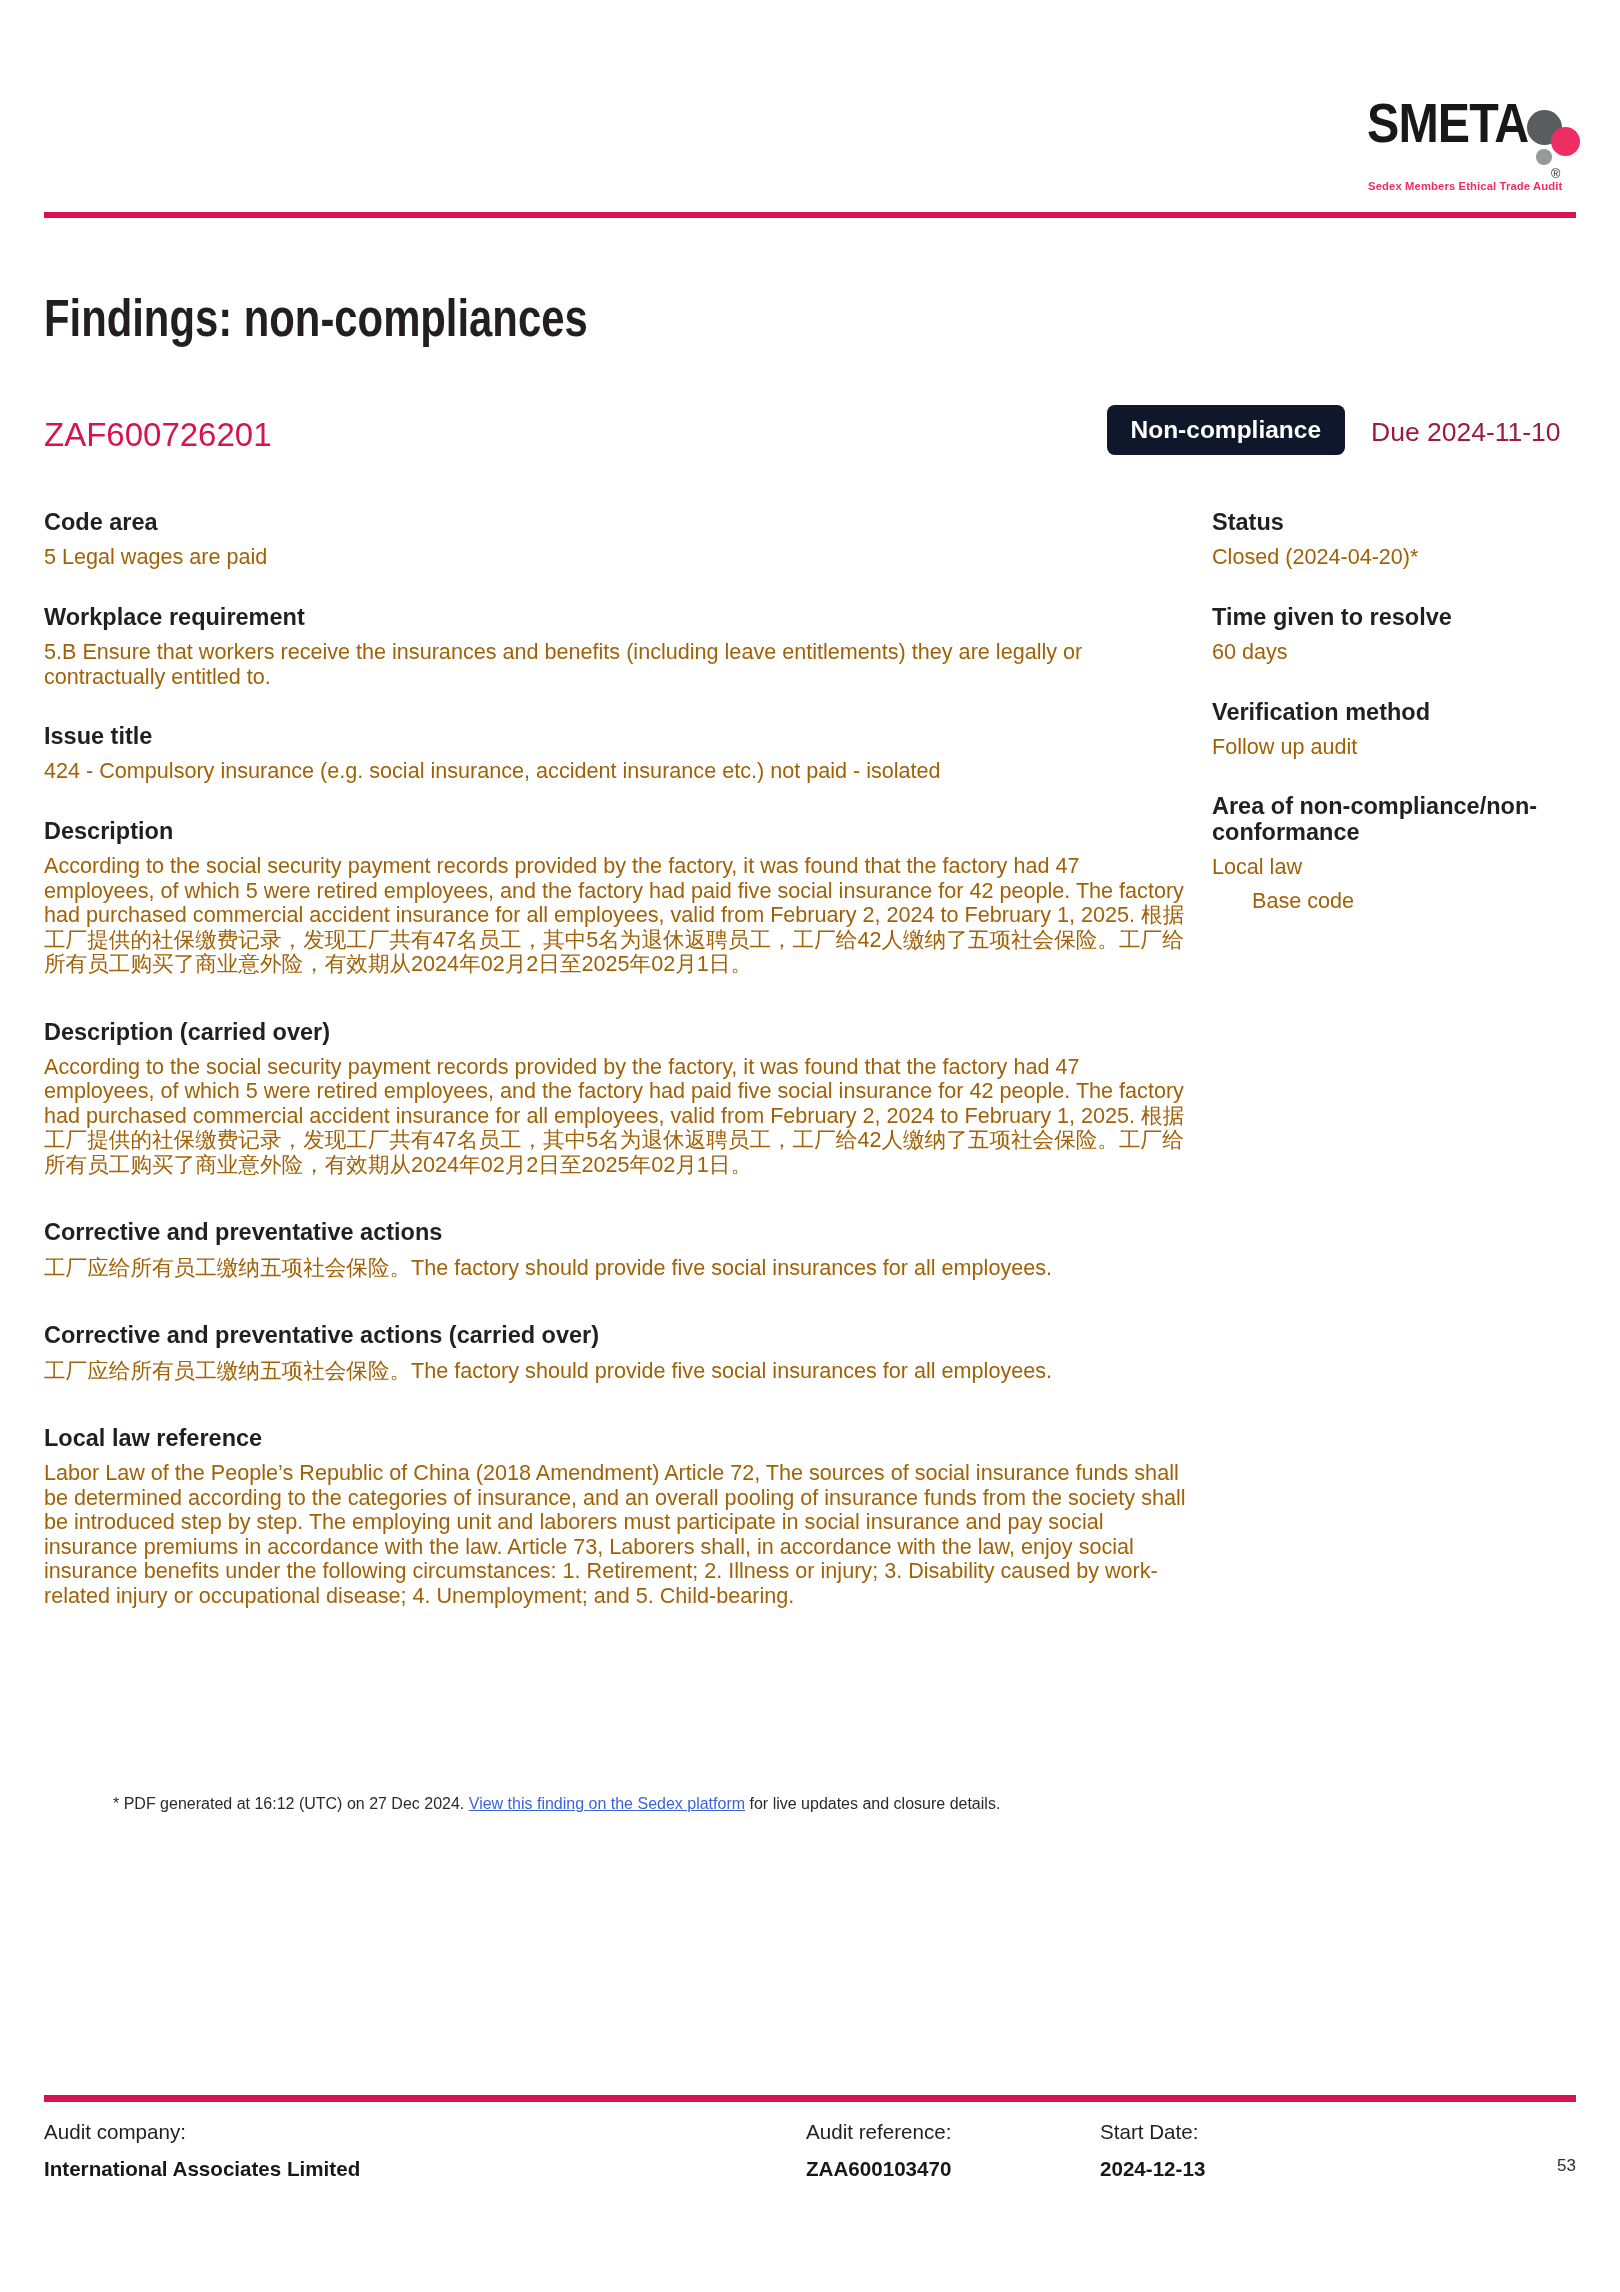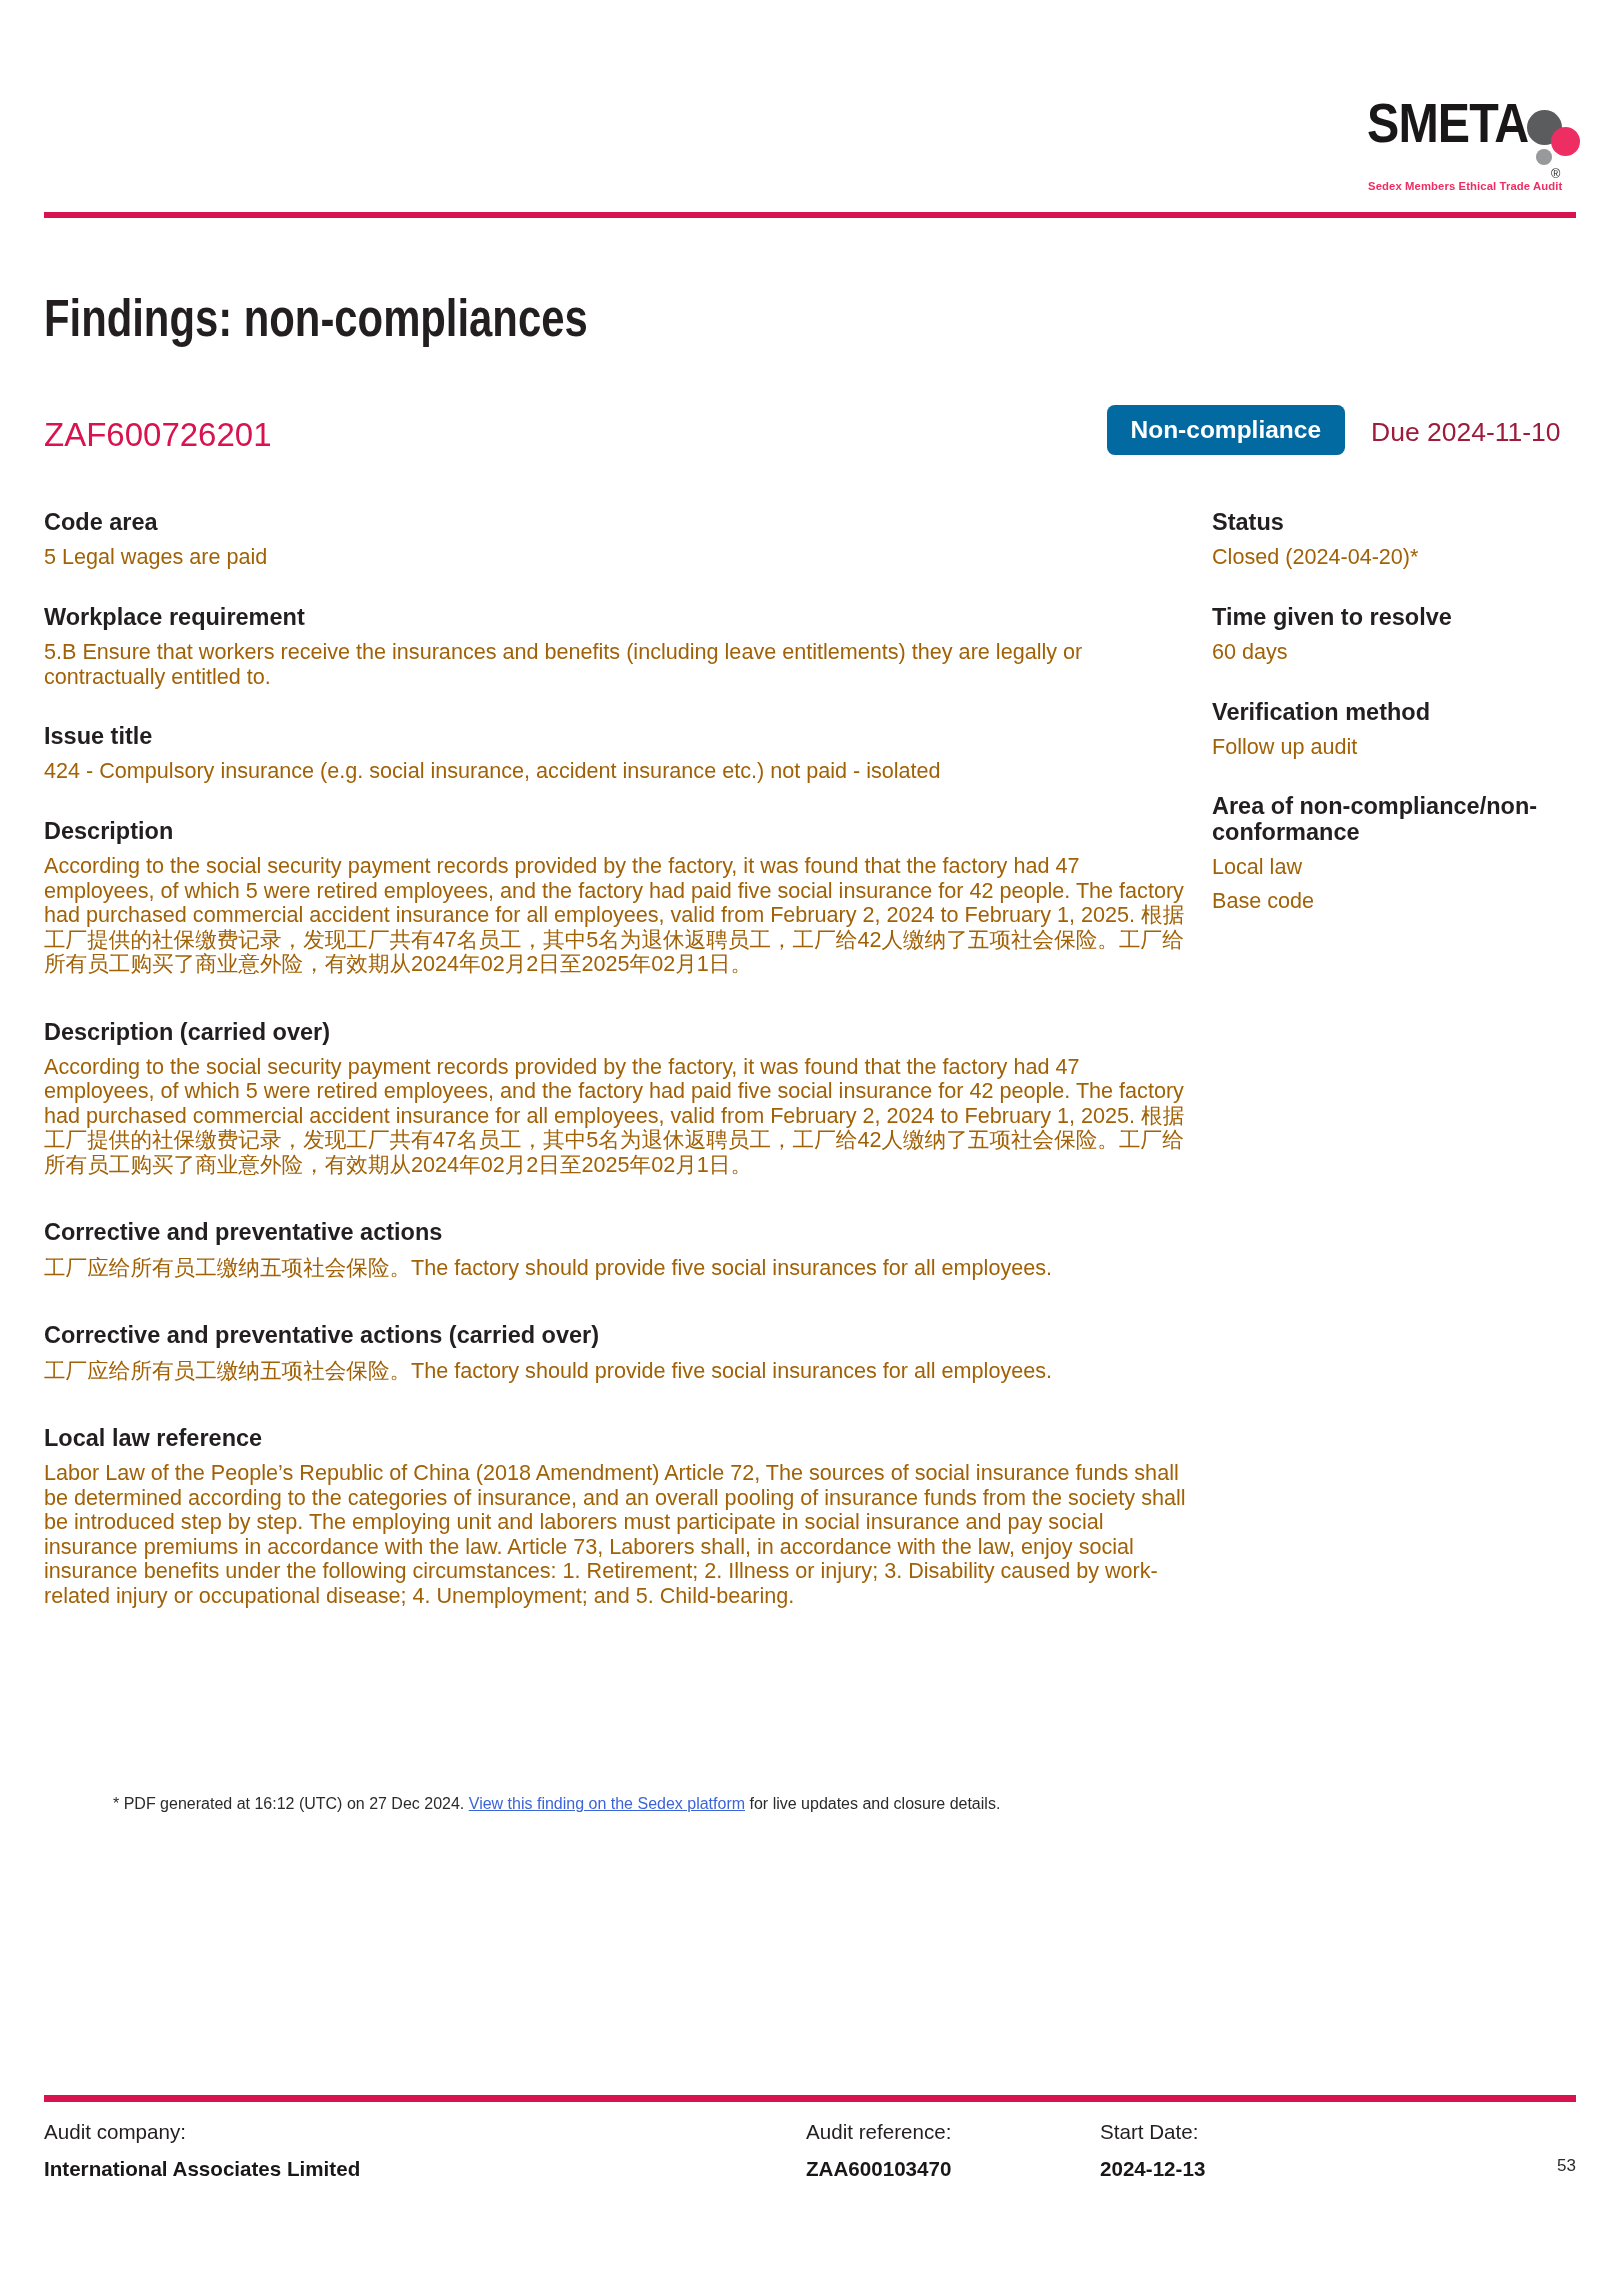--- a/index.html
+++ b/index.html
@@ -39,21 +39,21 @@
     position:absolute; left:44px; top:291px;
     font-size:51px; font-weight:bold; color:#231F20; line-height:55px;
     transform:scaleX(0.82); transform-origin:left top; white-space:nowrap;
   }
   .finding-id {
     position:absolute; left:44px; top:416px;
     font-size:33px; color:#D8134F; white-space:nowrap;
   }
   .status-pill {
     position:absolute; left:1107px; top:405px;
-    background:#0369a1; color:#ffffff;
+    background:#0f172a; color:#ffffff;
     font-size:24.5px; font-weight:bold;
     padding:10.8px 23.5px; border-radius:7.8px; white-space:nowrap;
   }
   .due-date {
     position:absolute; left:1371px; top:417px;
     font-size:26.5px; color:#9E1B3B; white-space:nowrap;
   }
 
   
   .col-left  { position:absolute; left:44px;  top:510px; width:1145px; }
@@ -61,21 +61,21 @@
   .sec { margin:0 0 35px 0; }
   .sec.gap-lg { margin-bottom:43px; }
   .sec h3 {
     margin:0 0 9.8px 0;
     font-size:23.5px; font-weight:bold; color:#231F20; line-height:25.5px;
   }
   .sec p {
     margin:0;
     font-size:21.6px; color:#a16207; line-height:24.5px;
   }
-  .sec p + p { margin-top:9.8px; }
+  .sec p + p { margin-top:9.8px;margin-left:40px; }
 
   
   .footnote {
     position:absolute; left:113px; right:44px; top:1791px;
     font-size:16px; color:#2B2B2B; line-height:26.5px;
   }
   .footnote a { color:#3B64D8; text-decoration:underline; cursor:pointer; }
 
   
   .footer-block { position:absolute; top:2120px; }

